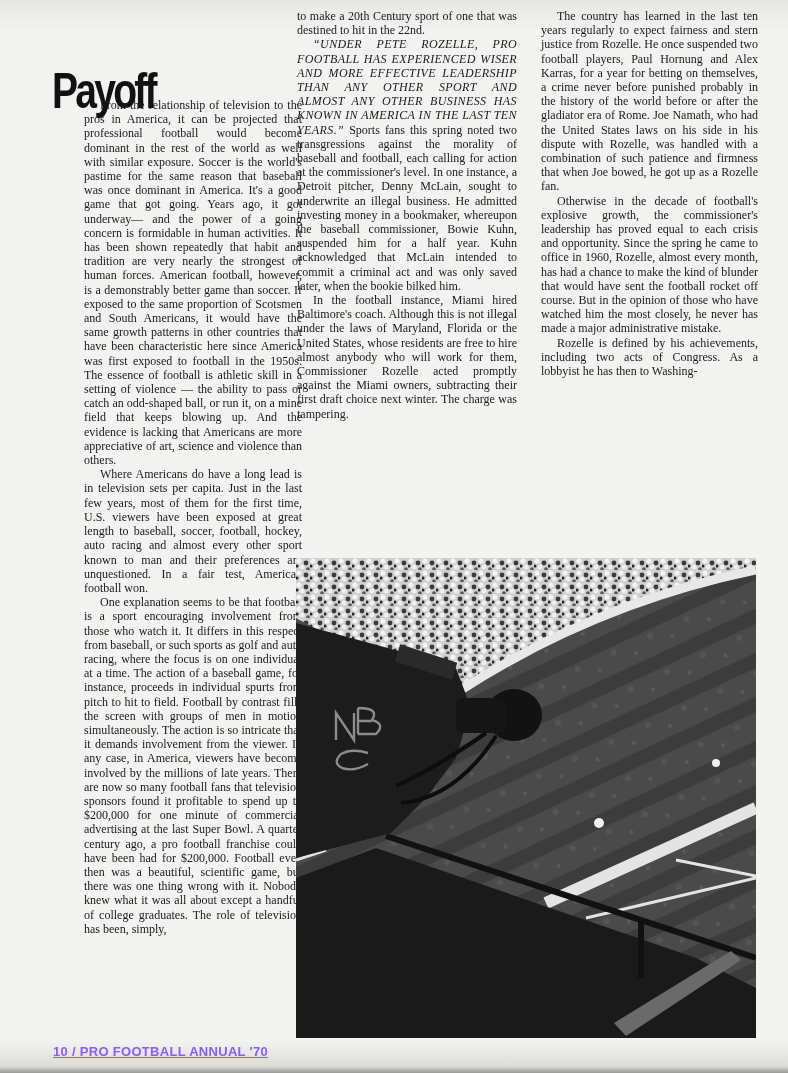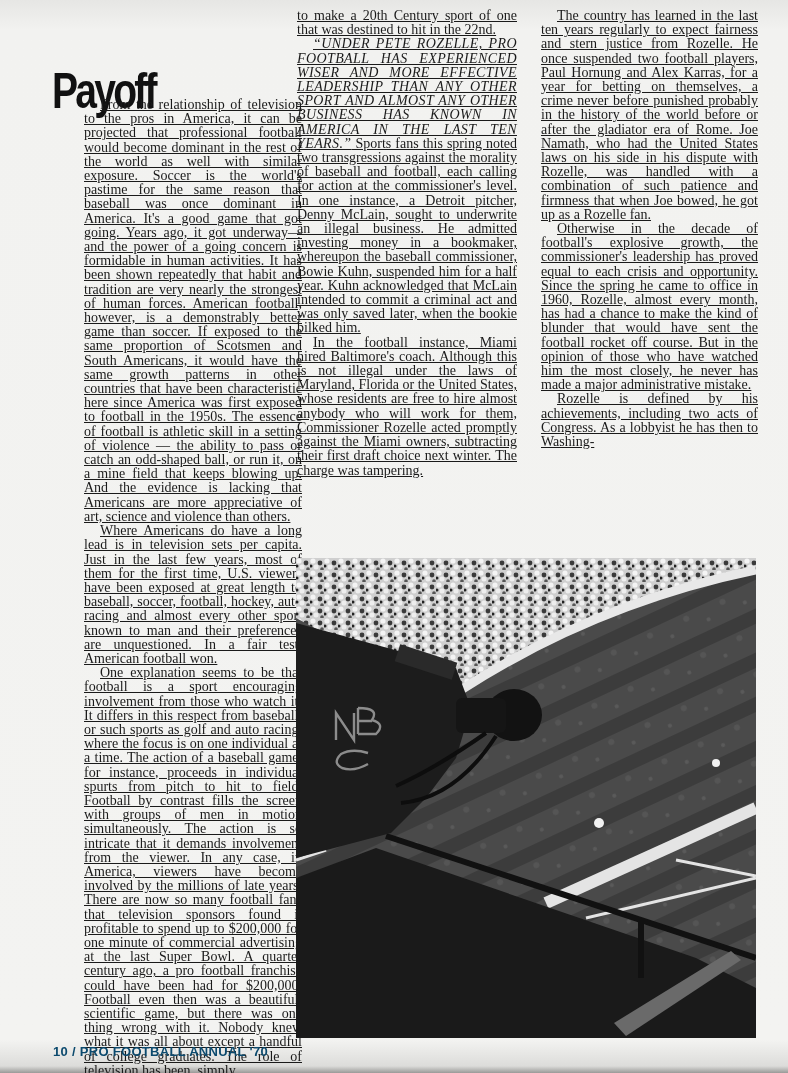--- a/index.html
+++ b/index.html
@@ -10,25 +10,24 @@
     color: #1a1a1a;
     position: relative;
   }
   .page-shade {
     position: absolute; left: 0; top: 0; width: 788px; height: 1073px;
     background: linear-gradient(180deg, #e6e6e4 0px, #f2f2f0 30px, #f3f3f1 1040px, #dcdcda 1066px, #9a9a98 1073px);
     pointer-events: none;
   }
   .col {
     position: absolute;
-    font-size: 14px;
+    font-size: 12px;
     line-height: 14.2px;
     text-align: justify;
     hyphens: manual;
-    text-decoration: underline;
   }
   .col p { margin: 0; text-indent: 16px; }
   .col p.noindent { text-indent: 0; }
   #col1 { left: 53px; top: 98px; width: 218px; margin-left: 31px; }
   #col2 { left: 297px; top: 9px; width: 220px; }
   #col3 { left: 541px; top: 9px; width: 217px; }
   .headline {
     position: absolute; left: 52px; top: 32px;
     font-family: "Liberation Sans", "DejaVu Sans", sans-serif;
     font-weight: bold;
@@ -37,21 +36,22 @@
     transform: scaleX(0.78);
     transform-origin: left top;
     line-height: 50px;
     color: #111;
   }
   .quote { font-style: italic; letter-spacing: 0.4px; }
   .footer {
     position: absolute; left: 53px; top: 1044px;
     font-family: "Liberation Sans", "DejaVu Sans", sans-serif;
     font-size: 13px; font-weight: bold; letter-spacing: 0.3px;
-    color: #0c4a6e;
+    color: #8b5cf6;
+    text-decoration: underline;
   }
   .photo {
     position: absolute; left: 296px; top: 558px; width: 460px; height: 480px;
     background: #141414; overflow: hidden;
   }
   .photo svg { display: block; }
 </style>
 </head>
 <body>
 

